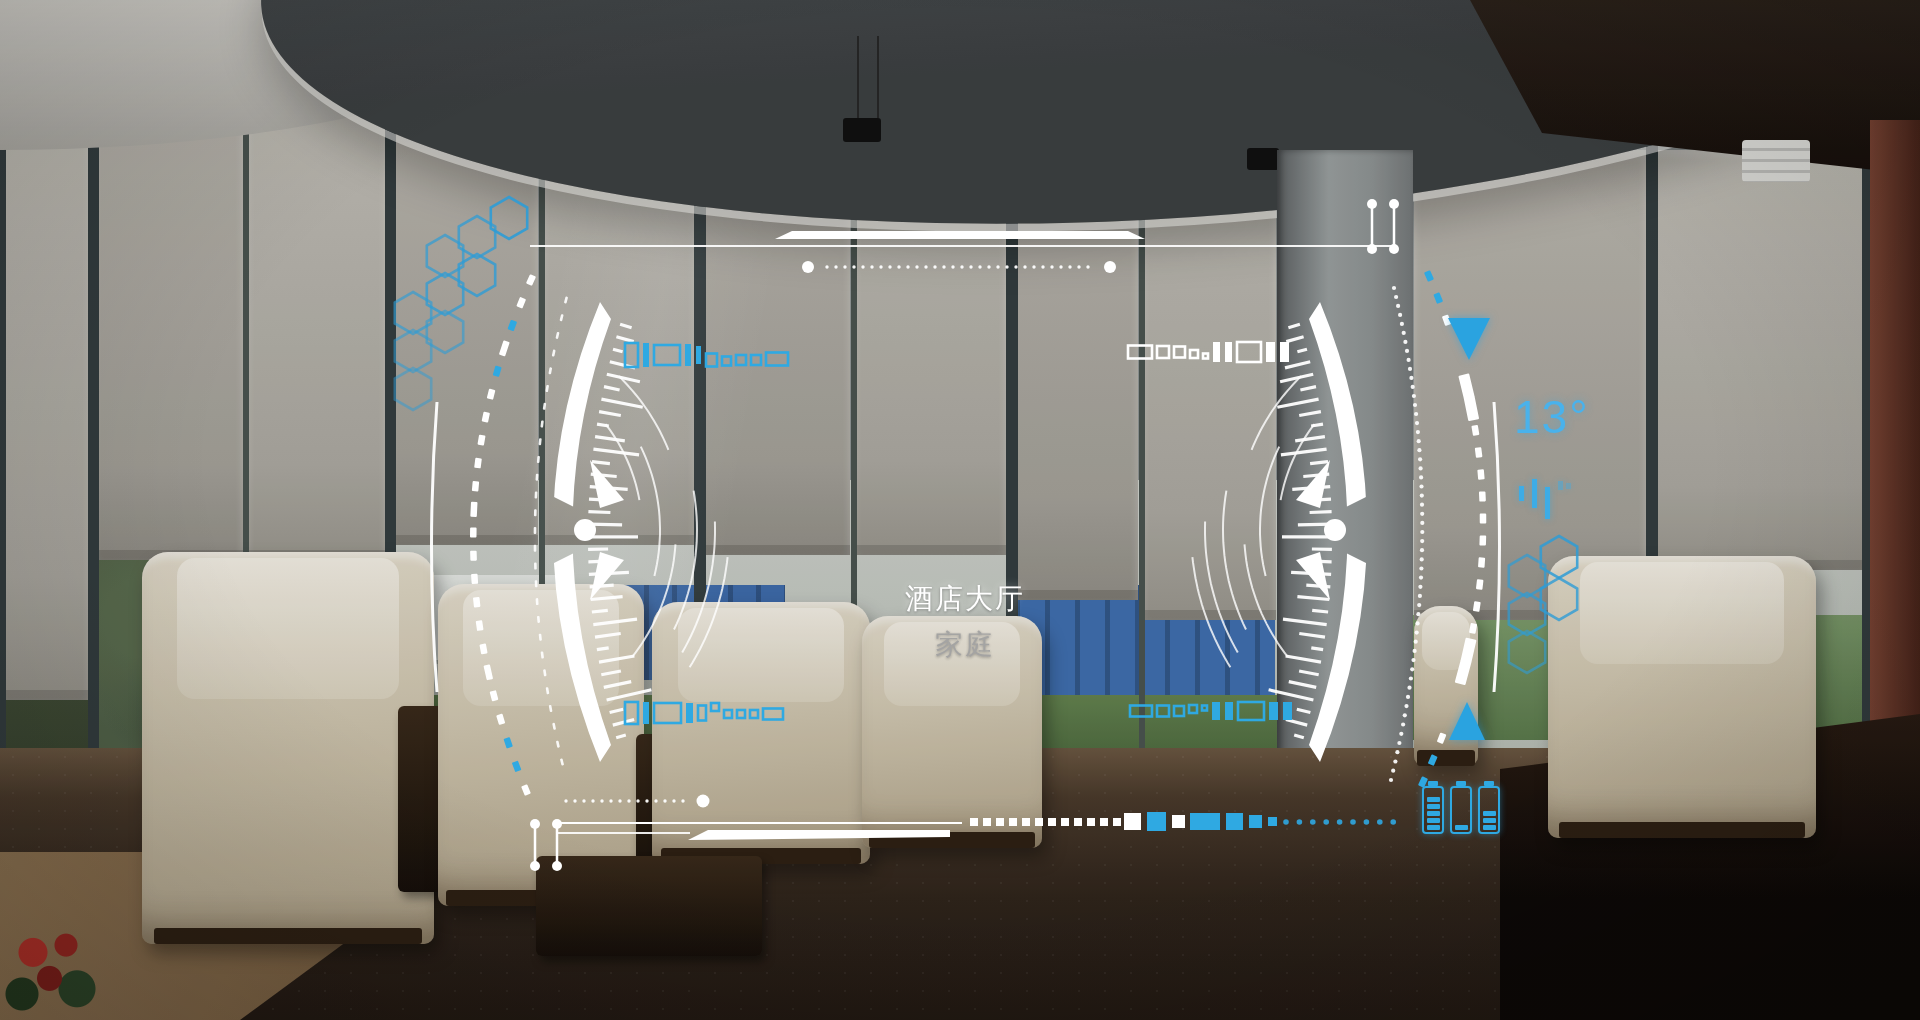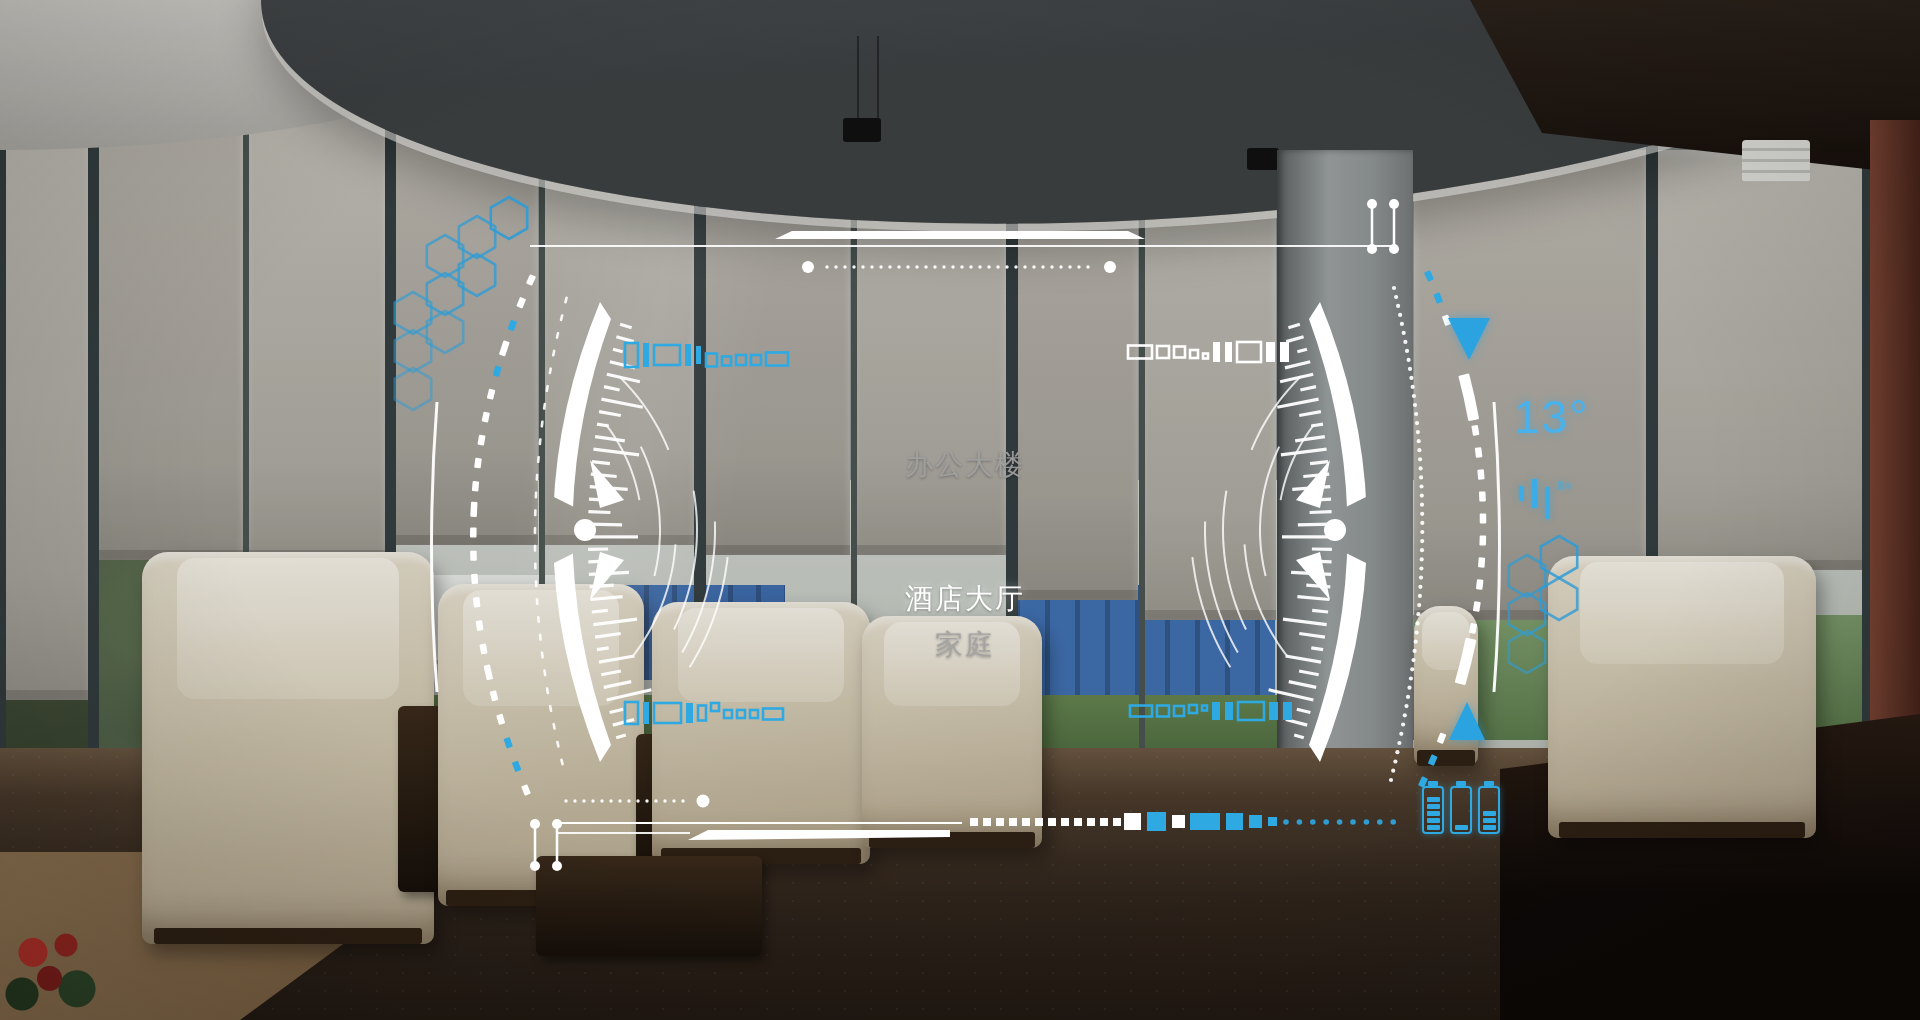--- a/index.html
+++ b/index.html
@@ -515,21 +515,20 @@
       <rect x="1189" y="705" width="8" height="8" fill="none" stroke="#2fa9e2" stroke-width="2.6"></rect>
       <rect x="1202" y="705.5" width="5" height="5" fill="none" stroke="#2fa9e2" stroke-width="2.6"></rect>
       <rect x="1212" y="702" width="8" height="18" fill="#2fa9e2"></rect>
       <rect x="1225" y="702" width="8" height="18" fill="#2fa9e2"></rect>
       <rect x="1238" y="702" width="26" height="18" fill="none" stroke="#2fa9e2" stroke-width="2.6"></rect>
       <rect x="1269" y="702" width="9" height="18" fill="#2fa9e2"></rect>
       <rect x="1283" y="702" width="9" height="18" fill="#2fa9e2"></rect>
     </svg>
 
   <div class="menu">
-    <div class="menu-item" style="top:84px">办公大楼</div>
     <div class="menu-item active" style="top:174px">酒店大厅</div>
     <div class="menu-item" style="top:264px">家庭</div>
   </div>
 
   <div class="tri down"></div>
   <div class="tri up"></div>
   <div class="temp">13°</div>
   <div class="signal">
     <span class="sbar" style="left:0;top:8px;height:15px"></span>
     <span class="sbar" style="left:13px;top:1px;height:29px"></span>

